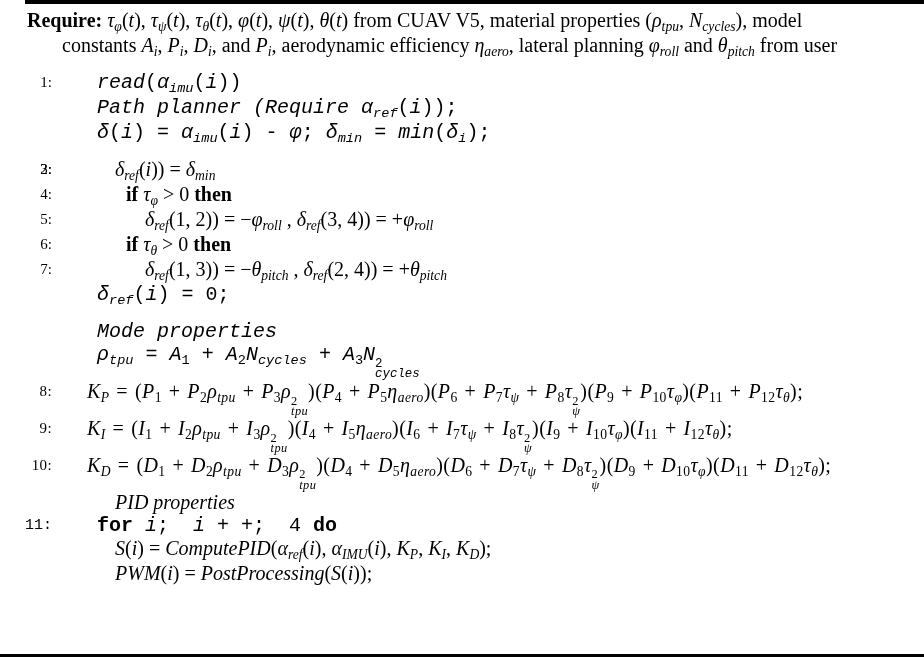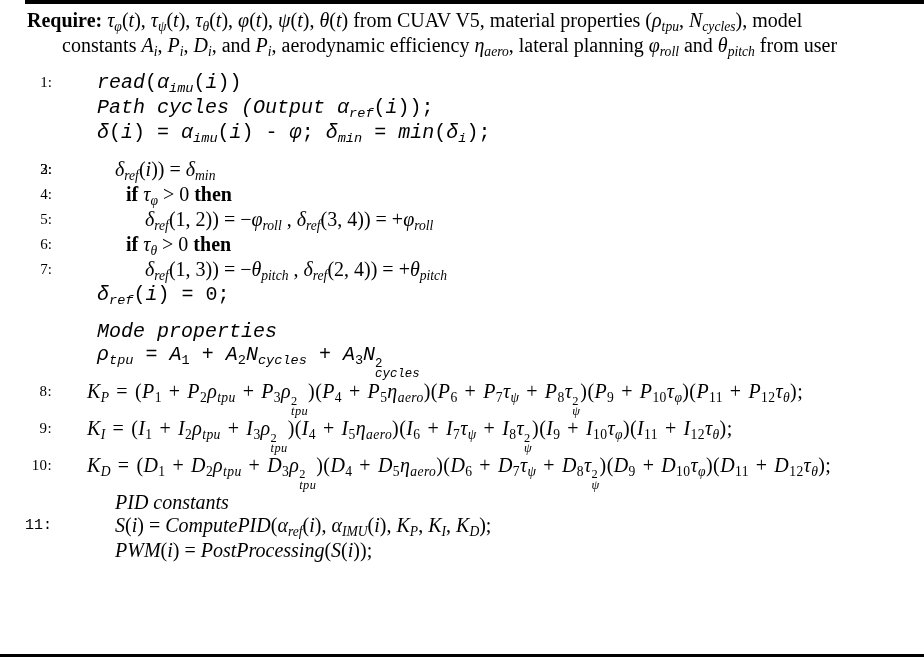--- a/index.html
+++ b/index.html
@@ -45,33 +45,33 @@
 </head>
 <body>
 
 <div class="screen" style="--bg: #ffffff; --fg: #000000; --rule: #000000;">
   <div class="rule-top"></div>
   <div class="algo-body" id="algo">
       <div class="line ind-r1"><span class="content"><span class="kw">Require: </span><span class="mi">τ</span><span class="mi sub">φ</span><span class="mo">(</span><span class="mi">t</span><span class="mo">), </span><span class="mi">τ</span><span class="mi sub">ψ</span><span class="mo">(</span><span class="mi">t</span><span class="mo">), </span><span class="mi">τ</span><span class="mi sub">θ</span><span class="mo">(</span><span class="mi">t</span><span class="mo">), </span><span class="mi">φ</span><span class="mo">(</span><span class="mi">t</span><span class="mo">), </span><span class="mi">ψ</span><span class="mo">(</span><span class="mi">t</span><span class="mo">), </span><span class="mi">θ</span><span class="mo">(</span><span class="mi">t</span><span class="mo">) </span><span class="rm">from CUAV V5, material properties </span><span class="mo">(</span><span class="mi">ρ</span><span class="mi sub">tpu</span><span class="mo">, </span><span class="mi">N</span><span class="mi sub">cycles</span><span class="mo">)</span><span class="rm">, model</span></span></div>
       <div class="line ind-r2"><span class="content"><span class="rm">constants </span><span class="mi">A</span><span class="mi sub">i</span><span class="mo">, </span><span class="mi">P</span><span class="mi sub">i</span><span class="mo">, </span><span class="mi">D</span><span class="mi sub">i</span><span class="mo">,</span><span class="rm"> and </span><span class="mi">P</span><span class="mi sub">i</span><span class="mo">,</span><span class="rm"> aerodynamic efficiency </span><span class="mi">η</span><span class="mi sub">aero</span><span class="mo">,</span><span class="rm"> lateral planning </span><span class="mi">φ</span><span class="mi sub">roll</span><span class="rm"> and </span><span class="mi">θ</span><span class="mi sub">pitch</span><span class="rm"> from user</span></span></div>
       <div class="line ind-a sp2"><span class="num">1:</span></div>
       <div class="line ind-c"><span class="content"><span class="mi">read</span><span class="mo">(</span><span class="mi">α</span><span class="mi sub">imu</span><span class="mo">(</span><span class="mi">i</span><span class="mo">))</span></span></div>
-      <div class="line ind-c"><span class="content"><span class="em">Path cycles (Output </span><span class="mi">α</span><span class="mi sub">ref</span><span class="mo">(</span><span class="mi">i</span><span class="mo">));</span></span></div>
+      <div class="line ind-c"><span class="content"><span class="em">Path planner (Require </span><span class="mi">α</span><span class="mi sub">ref</span><span class="mo">(</span><span class="mi">i</span><span class="mo">));</span></span></div>
       <div class="line ind-c"><span class="content"><span class="mi">δ</span><span class="mo">(</span><span class="mi">i</span><span class="mo">) = </span><span class="mi">α</span><span class="mi sub">imu</span><span class="mo">(</span><span class="mi">i</span><span class="mo">) - </span><span class="mi">φ</span><span class="mo">; </span><span class="mi">δ</span><span class="mi sub">min</span><span class="mo"> = </span><span class="mi">min</span><span class="mo">(</span><span class="mi">δ</span><span class="mi sub">i</span><span class="mo">);</span></span></div>
       <div class="line ind-b sp2"><span class="num">2:</span></div>
       <div class="line ind-d"><span class="num">3:</span><span class="content"><span class="mi">δ</span><span class="mi sub">ref</span><span class="mo">(</span><span class="mi">i</span><span class="mo">)) = </span><span class="mi">δ</span><span class="mi sub">min</span></span></div>
       <div class="line ind-e"><span class="num">4:</span><span class="content"><span class="kw">if </span><span class="mi">τ</span><span class="mi sub">φ</span><span class="mo"> &gt; 0 </span><span class="kw">then</span></span></div>
       <div class="line ind-f"><span class="num">5:</span><span class="content"><span class="mi">δ</span><span class="mi sub">ref</span><span class="mo">(1, 2)) = −</span><span class="mi">φ</span><span class="mi sub">roll</span><span class="mo"> , </span><span class="mi">δ</span><span class="mi sub">ref</span><span class="mo">(3, 4)) = +</span><span class="mi">φ</span><span class="mi sub">roll</span></span></div>
       <div class="line ind-e"><span class="num">6:</span><span class="content"><span class="kw">if </span><span class="mi">τ</span><span class="mi sub">θ</span><span class="mo"> &gt; 0 </span><span class="kw">then</span></span></div>
       <div class="line ind-f"><span class="num">7:</span><span class="content"><span class="mi">δ</span><span class="mi sub">ref</span><span class="mo">(1, 3)) = −</span><span class="mi">θ</span><span class="mi sub">pitch</span><span class="mo"> , </span><span class="mi">δ</span><span class="mi sub">ref</span><span class="mo">(2, 4)) = +</span><span class="mi">θ</span><span class="mi sub">pitch</span></span></div>
       <div class="line ind-c sp1"><span class="content"><span class="mi">δ</span><span class="mi sub">ref</span><span class="mo">(</span><span class="mi">i</span><span class="mo">) = 0;</span></span></div>
       <div class="line ind-c sp2"><span class="content"><span class="em">Mode properties</span></span></div>
       <div class="line ind-c"><span class="content"><span class="mi">ρ</span><span class="mi sub">tpu</span><span class="mo"> = </span><span class="mi">A</span><span class="mo sub">1</span><span class="mo"> + </span><span class="mi">A</span><span class="mo sub">2</span><span class="mi">N</span><span class="mi sub">cycles</span><span class="mo"> + </span><span class="mi">A</span><span class="mo sub">3</span><span class="mi">N</span><span class="ss"><span class="mo">2</span><span class="mi">cycles</span></span></span></div>
       <div class="line ind-b formula"><span class="num">8:</span><span class="content"><span class="mi">K</span><span class="mi sub">P</span><span class="mo"> = (</span><span class="mi">P</span><span class="mo sub">1</span><span class="mo"> + </span><span class="mi">P</span><span class="mo sub">2</span><span class="mi">ρ</span><span class="mi sub">tpu</span><span class="mo"> + </span><span class="mi">P</span><span class="mo sub">3</span><span class="mi">ρ</span><span class="ss"><span class="mo">2</span><span class="mi">tpu</span></span><span class="mo">)(</span><span class="mi">P</span><span class="mo sub">4</span><span class="mo"> + </span><span class="mi">P</span><span class="mo sub">5</span><span class="mi">η</span><span class="mi sub">aero</span><span class="mo">)(</span><span class="mi">P</span><span class="mo sub">6</span><span class="mo"> + </span><span class="mi">P</span><span class="mo sub">7</span><span class="mi">τ</span><span class="mi sub">ψ</span><span class="mo"> + </span><span class="mi">P</span><span class="mo sub">8</span><span class="mi">τ</span><span class="ss"><span class="mo">2</span><span class="mi">ψ</span></span><span class="mo">)(</span><span class="mi">P</span><span class="mo sub">9</span><span class="mo"> + </span><span class="mi">P</span><span class="mo sub">10</span><span class="mi">τ</span><span class="mi sub">φ</span><span class="mo">)(</span><span class="mi">P</span><span class="mo sub">11</span><span class="mo"> + </span><span class="mi">P</span><span class="mo sub">12</span><span class="mi">τ</span><span class="mi sub">θ</span><span class="mo">);</span></span></div>
       <div class="line ind-b formula"><span class="num">9:</span><span class="content"><span class="mi">K</span><span class="mi sub">I</span><span class="mo"> = (</span><span class="mi">I</span><span class="mo sub">1</span><span class="mo"> + </span><span class="mi">I</span><span class="mo sub">2</span><span class="mi">ρ</span><span class="mi sub">tpu</span><span class="mo"> + </span><span class="mi">I</span><span class="mo sub">3</span><span class="mi">ρ</span><span class="ss"><span class="mo">2</span><span class="mi">tpu</span></span><span class="mo">)(</span><span class="mi">I</span><span class="mo sub">4</span><span class="mo"> + </span><span class="mi">I</span><span class="mo sub">5</span><span class="mi">η</span><span class="mi sub">aero</span><span class="mo">)(</span><span class="mi">I</span><span class="mo sub">6</span><span class="mo"> + </span><span class="mi">I</span><span class="mo sub">7</span><span class="mi">τ</span><span class="mi sub">ψ</span><span class="mo"> + </span><span class="mi">I</span><span class="mo sub">8</span><span class="mi">τ</span><span class="ss"><span class="mo">2</span><span class="mi">ψ</span></span><span class="mo">)(</span><span class="mi">I</span><span class="mo sub">9</span><span class="mo"> + </span><span class="mi">I</span><span class="mo sub">10</span><span class="mi">τ</span><span class="mi sub">φ</span><span class="mo">)(</span><span class="mi">I</span><span class="mo sub">11</span><span class="mo"> + </span><span class="mi">I</span><span class="mo sub">12</span><span class="mi">τ</span><span class="mi sub">θ</span><span class="mo">);</span></span></div>
       <div class="line ind-b formula"><span class="num">10:</span><span class="content"><span class="mi">K</span><span class="mi sub">D</span><span class="mo"> = (</span><span class="mi">D</span><span class="mo sub">1</span><span class="mo"> + </span><span class="mi">D</span><span class="mo sub">2</span><span class="mi">ρ</span><span class="mi sub">tpu</span><span class="mo"> + </span><span class="mi">D</span><span class="mo sub">3</span><span class="mi">ρ</span><span class="ss"><span class="mo">2</span><span class="mi">tpu</span></span><span class="mo">)(</span><span class="mi">D</span><span class="mo sub">4</span><span class="mo"> + </span><span class="mi">D</span><span class="mo sub">5</span><span class="mi">η</span><span class="mi sub">aero</span><span class="mo">)(</span><span class="mi">D</span><span class="mo sub">6</span><span class="mo"> + </span><span class="mi">D</span><span class="mo sub">7</span><span class="mi">τ</span><span class="mi sub">ψ</span><span class="mo"> + </span><span class="mi">D</span><span class="mo sub">8</span><span class="mi">τ</span><span class="ss"><span class="mo">2</span><span class="mi">ψ</span></span><span class="mo">)(</span><span class="mi">D</span><span class="mo sub">9</span><span class="mo"> + </span><span class="mi">D</span><span class="mo sub">10</span><span class="mi">τ</span><span class="mi sub">φ</span><span class="mo">)(</span><span class="mi">D</span><span class="mo sub">11</span><span class="mo"> + </span><span class="mi">D</span><span class="mo sub">12</span><span class="mi">τ</span><span class="mi sub">θ</span><span class="mo">);</span></span></div>
-      <div class="line ind-d sp1"><span class="content"><span class="em">PID constants</span></span></div>
-      <div class="line ind-c"><span class="num">11:</span></div>
+      <div class="line ind-d sp1"><span class="content"><span class="em">PID properties</span></span></div>
+      <div class="line ind-c"><span class="num">11:</span><span class="content"><span class="kw">for </span><span class="mi">i</span><span class="mo">;  </span><span class="mi">i</span><span class="mo"> + +;  4 </span><span class="kw">do</span></span></div>
       <div class="line ind-d"><span class="content"><span class="mi">S</span><span class="mo">(</span><span class="mi">i</span><span class="mo">) = </span><span class="mi">ComputePID</span><span class="mo">(</span><span class="mi">α</span><span class="mi sub">ref</span><span class="mo">(</span><span class="mi">i</span><span class="mo">), </span><span class="mi">α</span><span class="mi sub">IMU</span><span class="mo">(</span><span class="mi">i</span><span class="mo">), </span><span class="mi">K</span><span class="mi sub">P</span><span class="mo">, </span><span class="mi">K</span><span class="mi sub">I</span><span class="mo">, </span><span class="mi">K</span><span class="mi sub">D</span><span class="mo">);</span></span></div>
       <div class="line ind-d"><span class="content"><span class="mi">PWM</span><span class="mo">(</span><span class="mi">i</span><span class="mo">) = </span><span class="mi">PostProcessing</span><span class="mo">(</span><span class="mi">S</span><span class="mo">(</span><span class="mi">i</span><span class="mo">));</span></span></div>
     </div>
   <div class="rule-bottom"></div>
 </div>
 
 </body></html>

